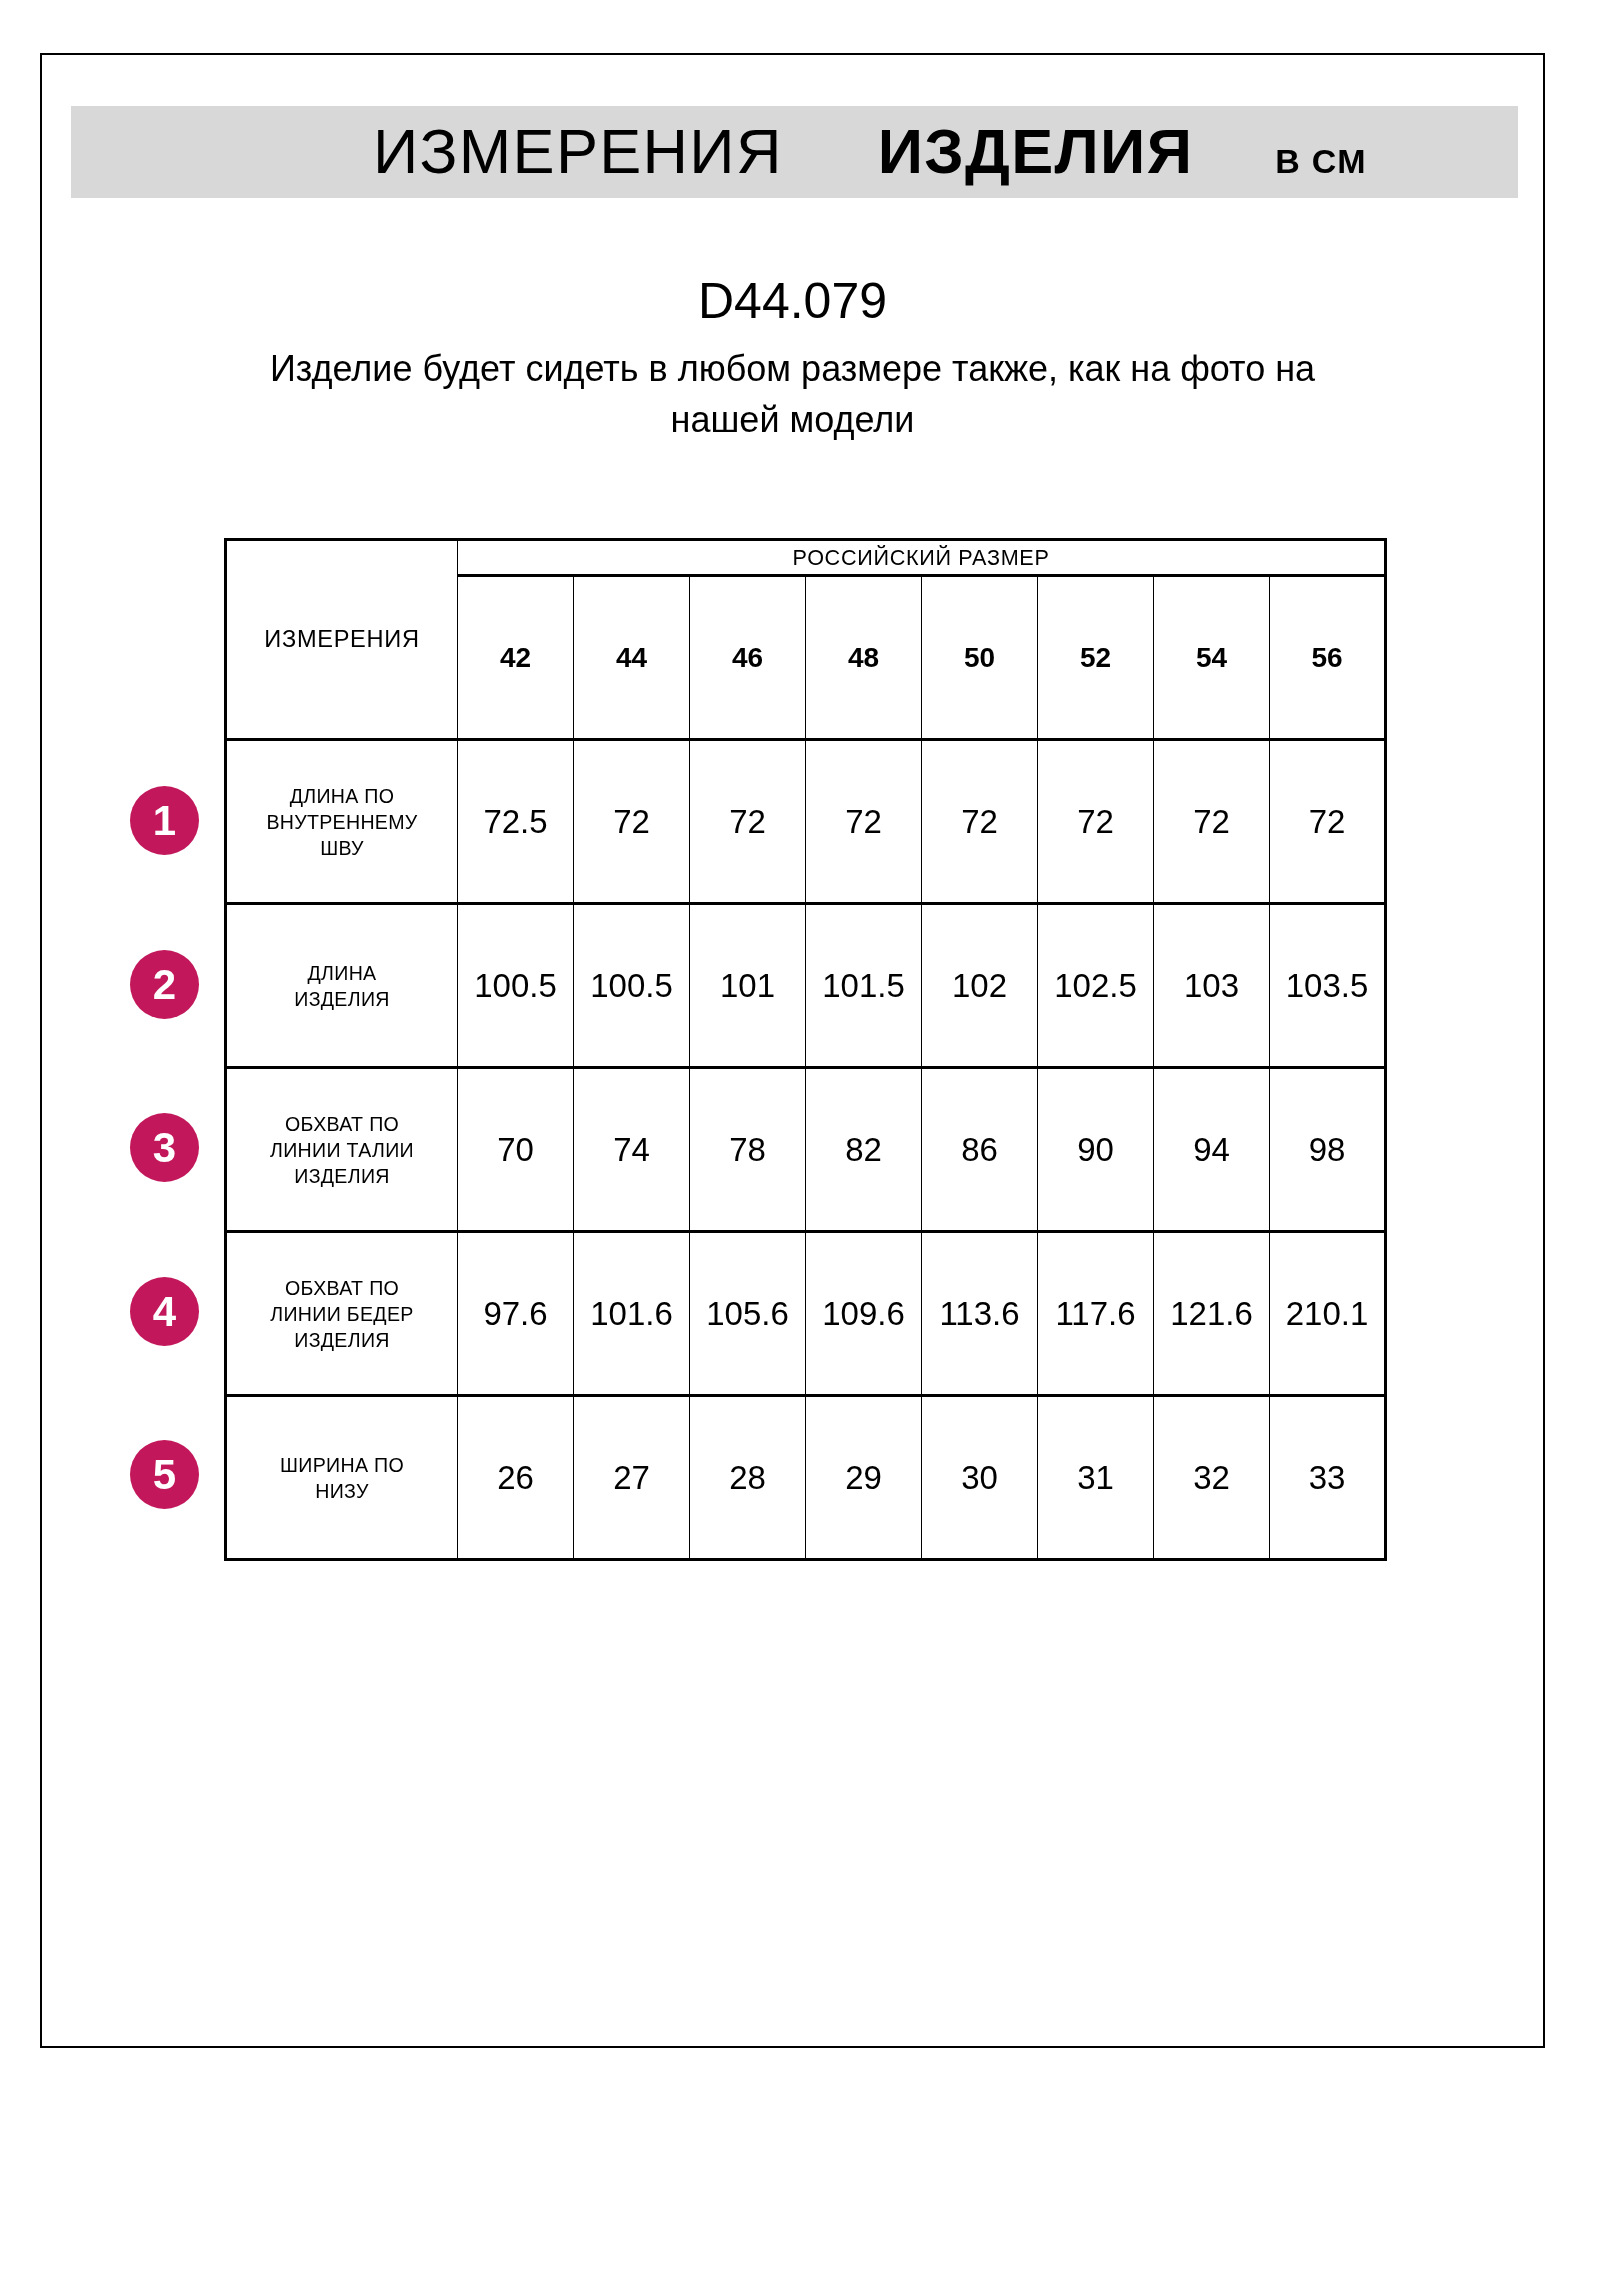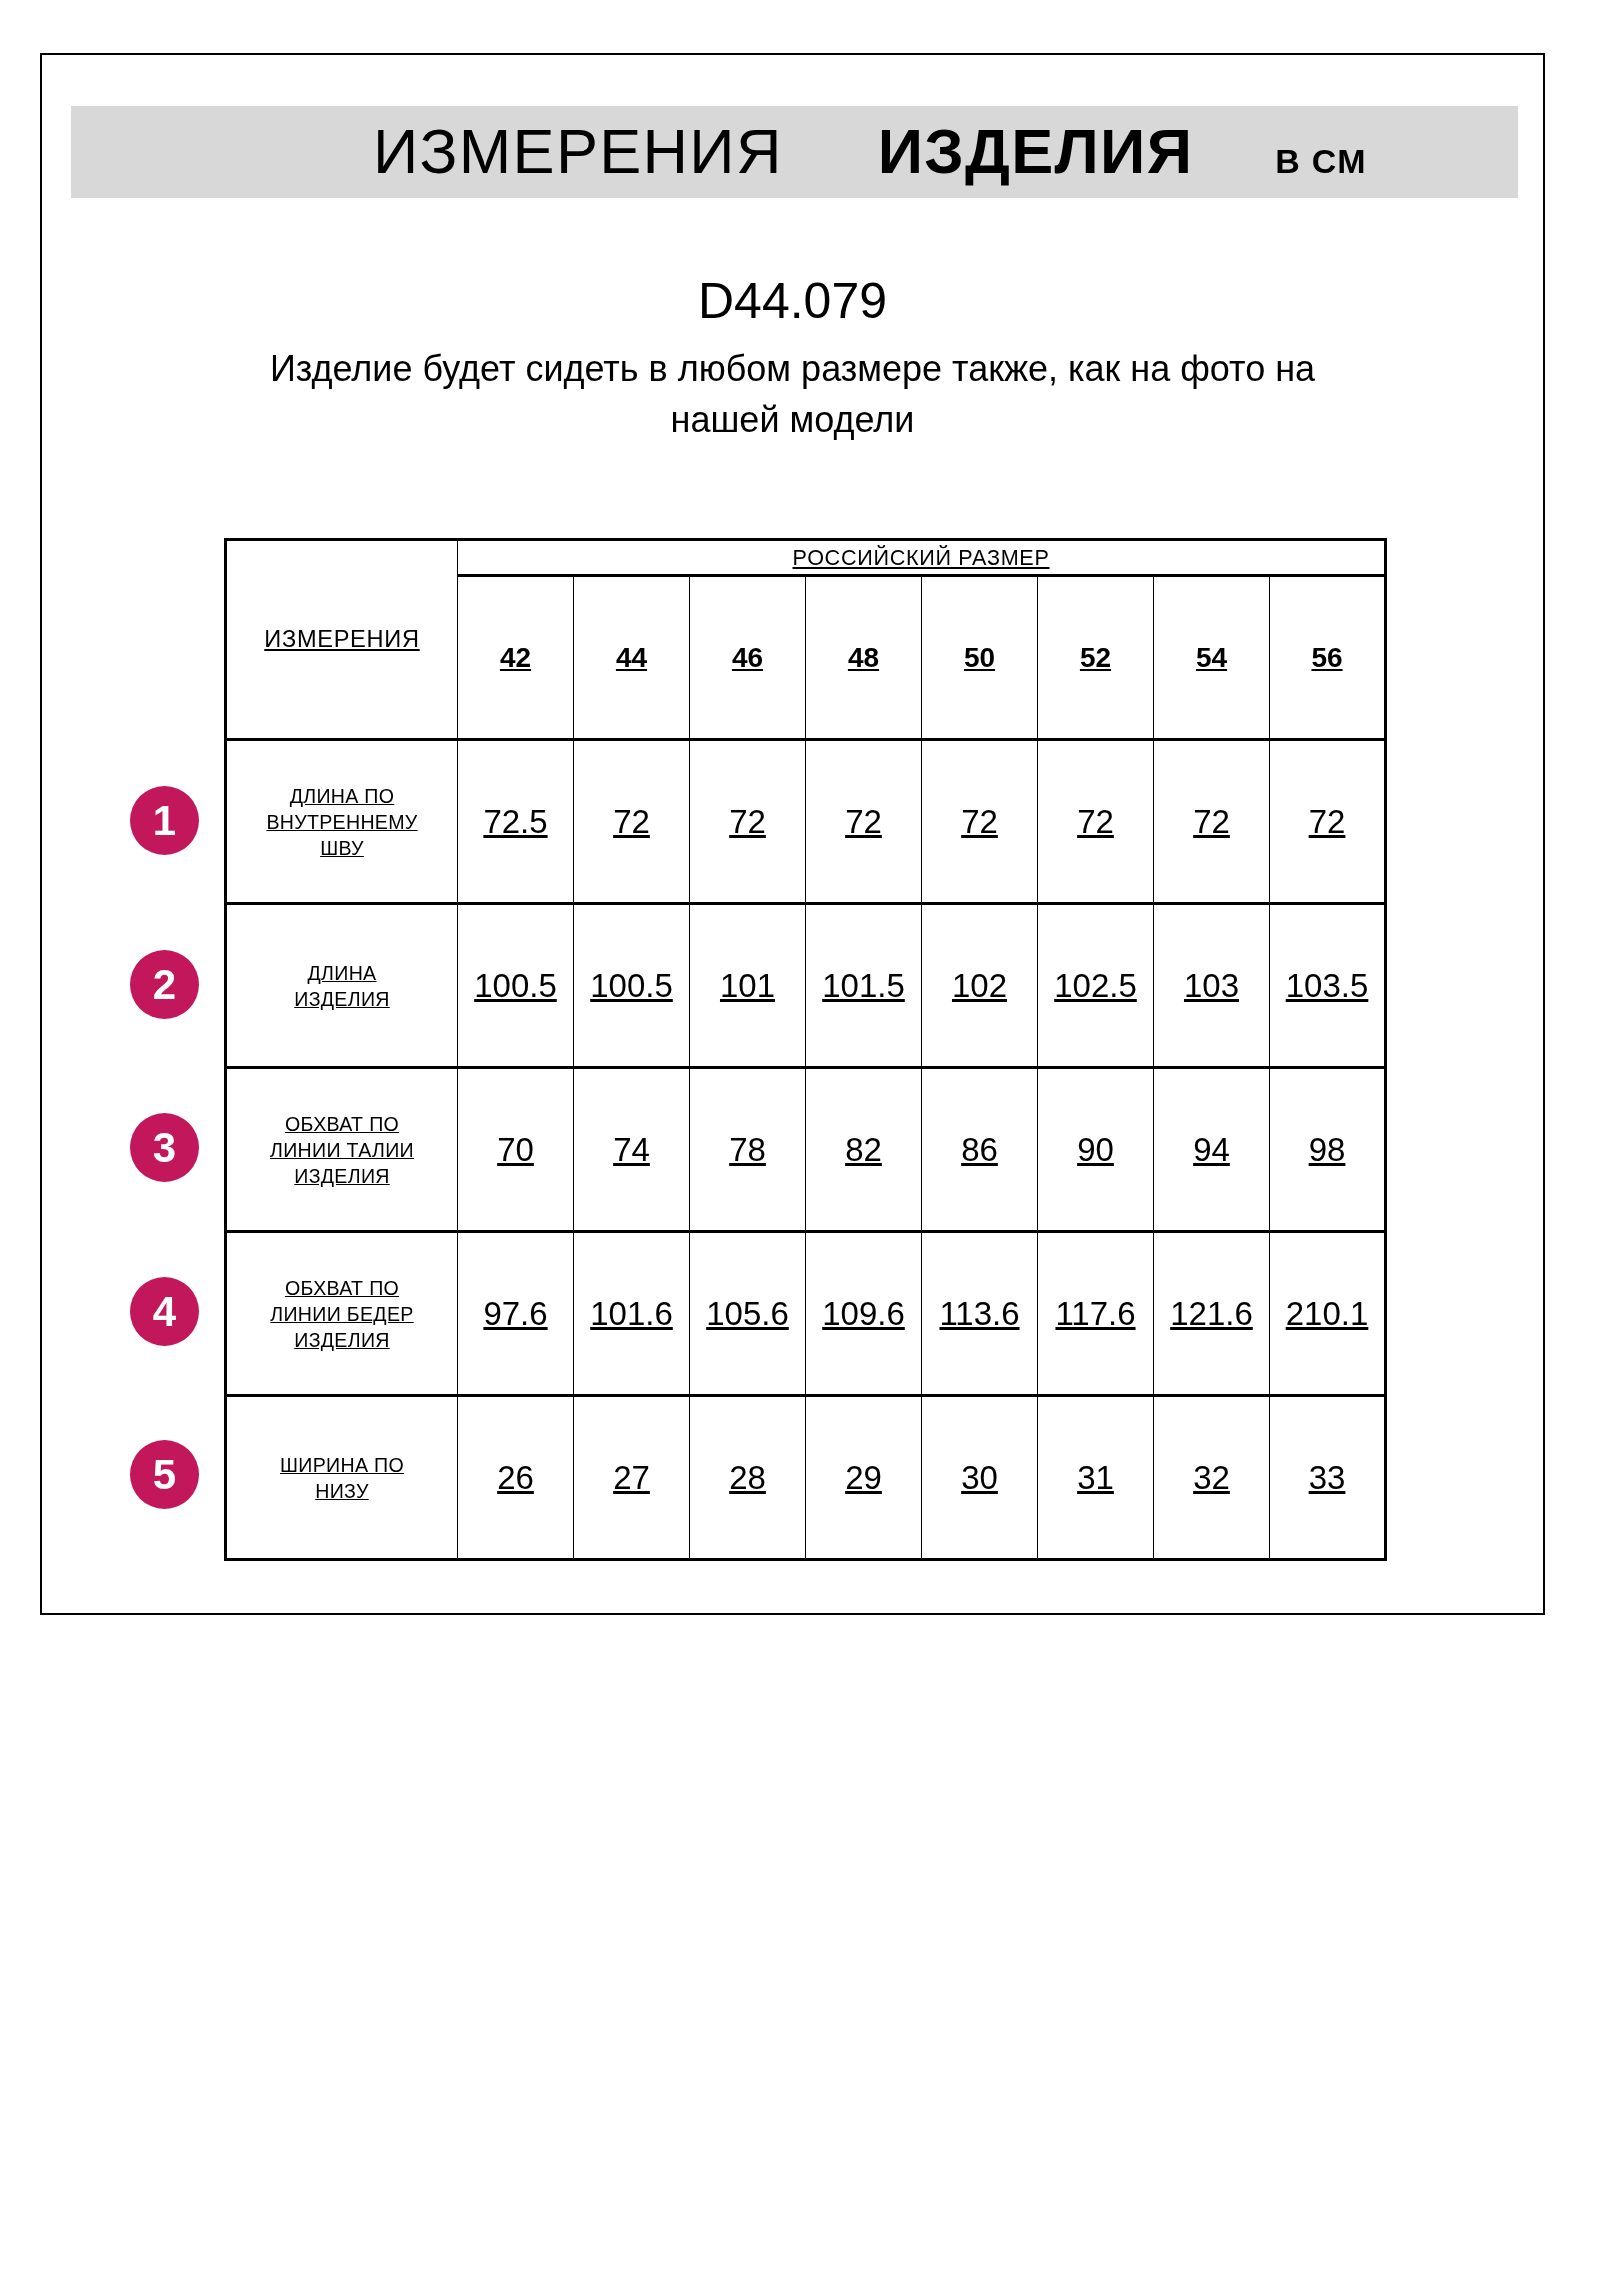--- a/index.html
+++ b/index.html
@@ -7,21 +7,21 @@
   .page {
     position:relative;
     width:1623px; height:2295px;
     background:#ffffff;
     font-family:"Liberation Sans","DejaVu Sans",sans-serif;
     color:#000;
     overflow:hidden;
   }
   .frame {
     position:absolute; left:40px; top:53px;
-    width:1505px; height:1562px;
+    width:1505px; height:1995px;
     border:2.6px solid #000;
   }
   
   .banner {
     position:absolute; left:29.4px; top:51px;
     width:1447px; height:92px;
     background:#D8D8D8;
     white-space:nowrap;
     text-align:center;
     line-height:90px;
@@ -44,21 +44,20 @@
   .size-table {
     position:absolute; left:182px; top:483px;
     width:1159px;
     border-collapse:collapse; table-layout:fixed;
     border:3.3px solid #000;
   }
   .size-table th, .size-table td {
     border:1.3px solid #000;
     text-align:center; vertical-align:middle;
     padding:0;
-    text-decoration:underline;
   }
   col.c-label { width:232px; }
   col.c-size  { width:116px; }
   tr.group-row { height:36px; }
   th.group-header {
     font-size:21.6px; font-weight:400; letter-spacing:0.7px;
     border-bottom:3.3px solid #000;
   }
   tr.size-row { height:164px; }
   th.corner-header { font-size:23.6px; font-weight:400; letter-spacing:0.7px; }

